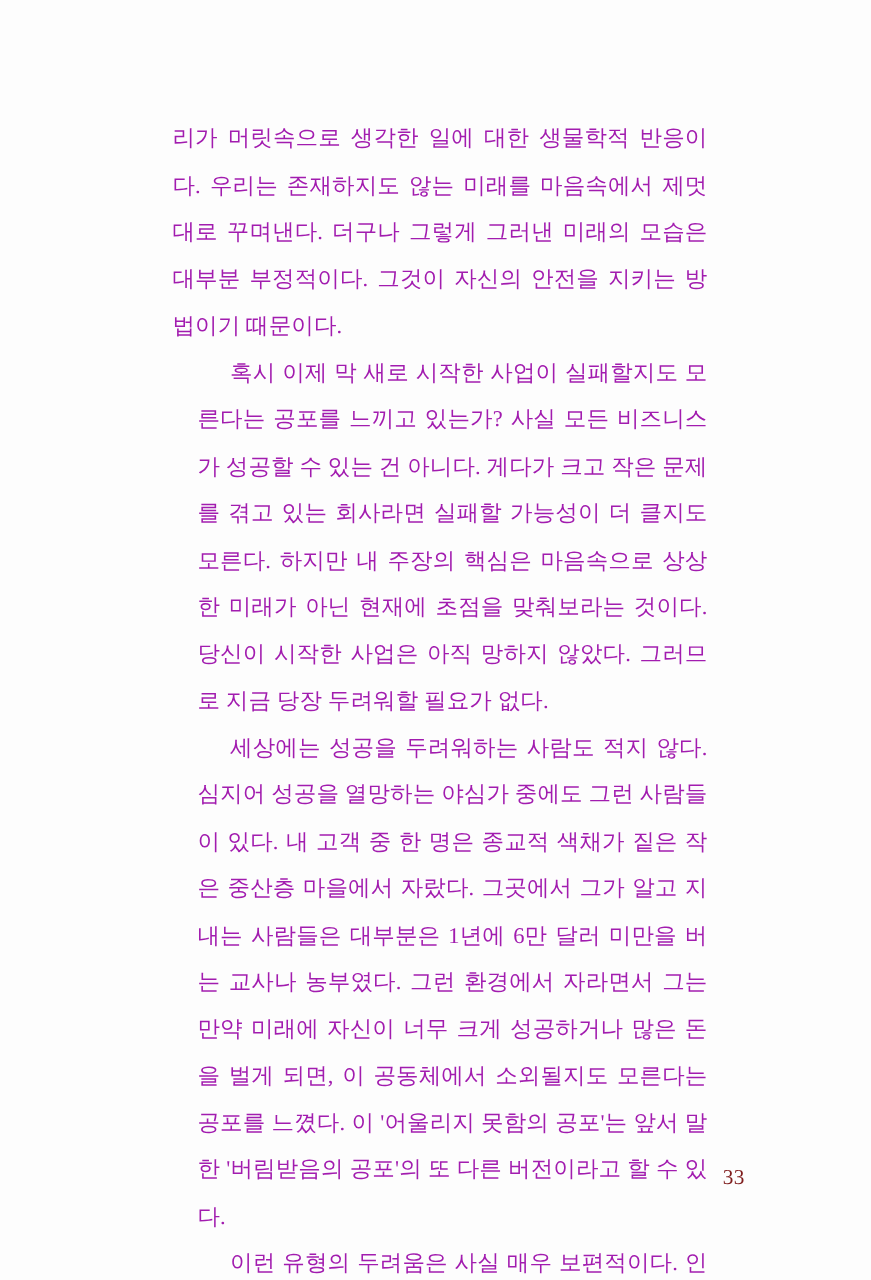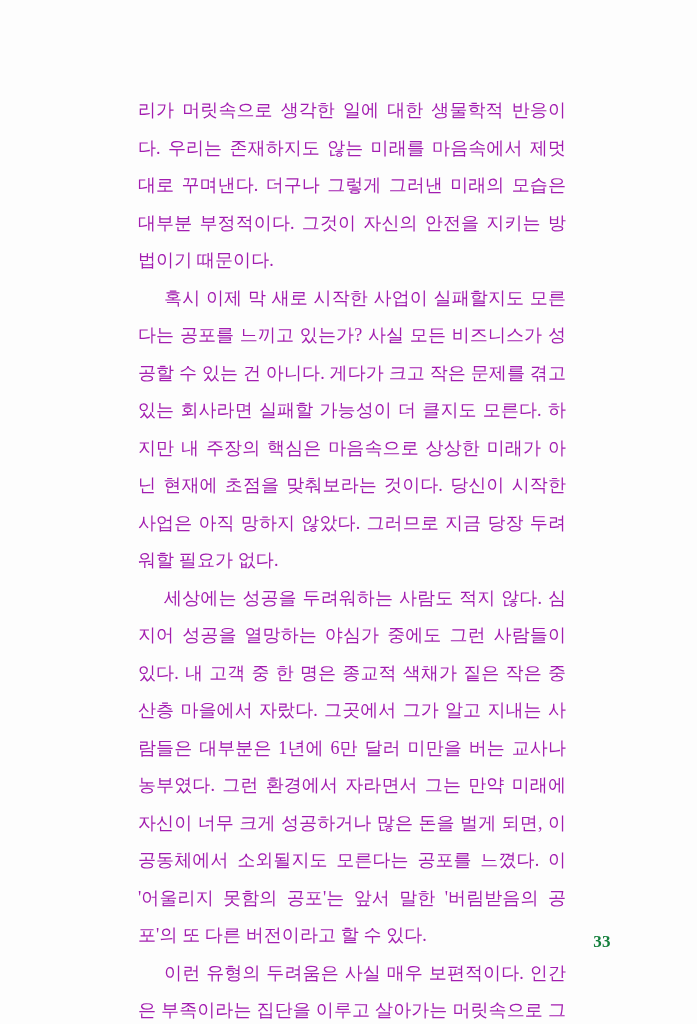--- a/index.html
+++ b/index.html
@@ -33,30 +33,30 @@
     font-size: 18px;
     line-height: 37.5px;
     color: #a21caf;
     text-align: justify;
     text-justify: inter-character;
     word-break: break-all;
     letter-spacing: 0.1px;
   }
   p.indent {
     text-indent: 1.45em;
+    margin-left: 20px;
   }
   .page-number {
     position: absolute;
-    right: 86px;
+    right: 101px;
     bottom: 72px;
     font-size: 17px;
-    color: #15803d;
+    color: #7f1d1d;
     font-family: "Liberation Serif", "DejaVu Serif", serif;
     letter-spacing: 0.4px;
-    font-weight: bold;
   }
 </style>
 </head>
 <body>
 
 <div class="page">
   <div class="text-column">
     <p class="para">리가 머릿속으로 생각한 일에 대한 생물학적 반응이다. 우리는 존재하지도 않는 미래를 마음속에서 제멋대로 꾸며낸다. 더구나 그렇게 그러낸 미래의 모습은 대부분 부정적이다. 그것이 자신의 안전을 지키는 방법이기 때문이다.</p>
     <p class="para indent">혹시 이제 막 새로 시작한 사업이 실패할지도 모른다는 공포를 느끼고 있는가? 사실 모든 비즈니스가 성공할 수 있는 건 아니다. 게다가 크고 작은 문제를 겪고 있는 회사라면 실패할 가능성이 더 클지도 모른다. 하지만 내 주장의 핵심은 마음속으로 상상한 미래가 아닌 현재에 초점을 맞춰보라는 것이다. 당신이 시작한 사업은 아직 망하지 않았다. 그러므로 지금 당장 두려워할 필요가 없다.</p>
     <p class="para indent">세상에는 성공을 두려워하는 사람도 적지 않다. 심지어 성공을 열망하는 야심가 중에도 그런 사람들이 있다. 내 고객 중 한 명은 종교적 색채가 짙은 작은 중산층 마을에서 자랐다. 그곳에서 그가 알고 지내는 사람들은 대부분은 1년에 6만 달러 미만을 버는 교사나 농부였다. 그런 환경에서 자라면서 그는 만약 미래에 자신이 너무 크게 성공하거나 많은 돈을 벌게 되면, 이 공동체에서 소외될지도 모른다는 공포를 느꼈다. 이 '어울리지 못함의 공포'는 앞서 말한 '버림받음의 공포'의 또 다른 버전이라고 할 수 있다.</p>

